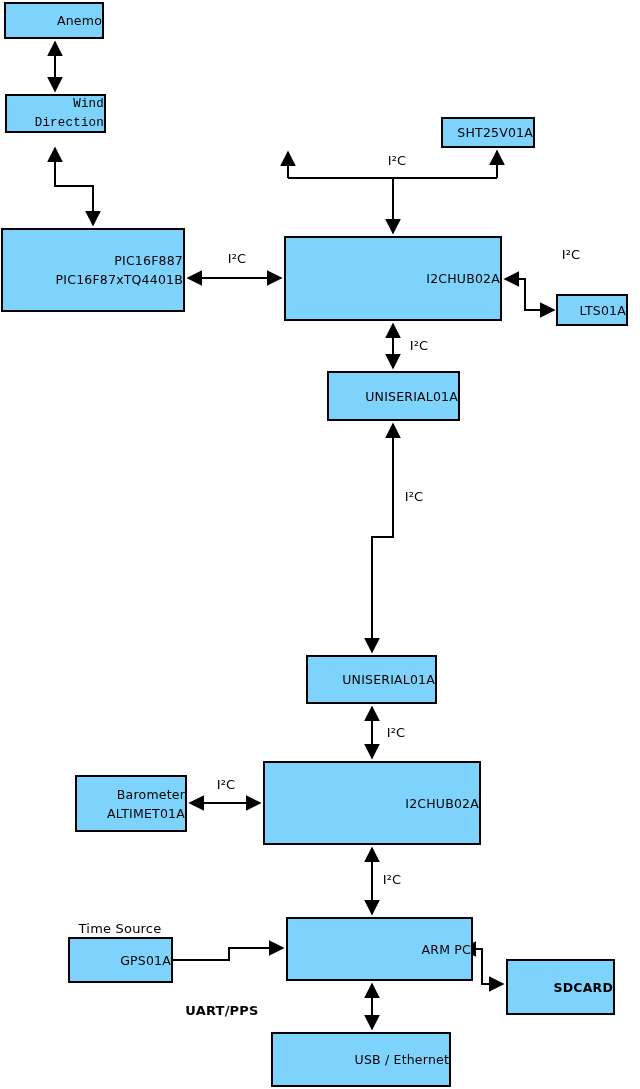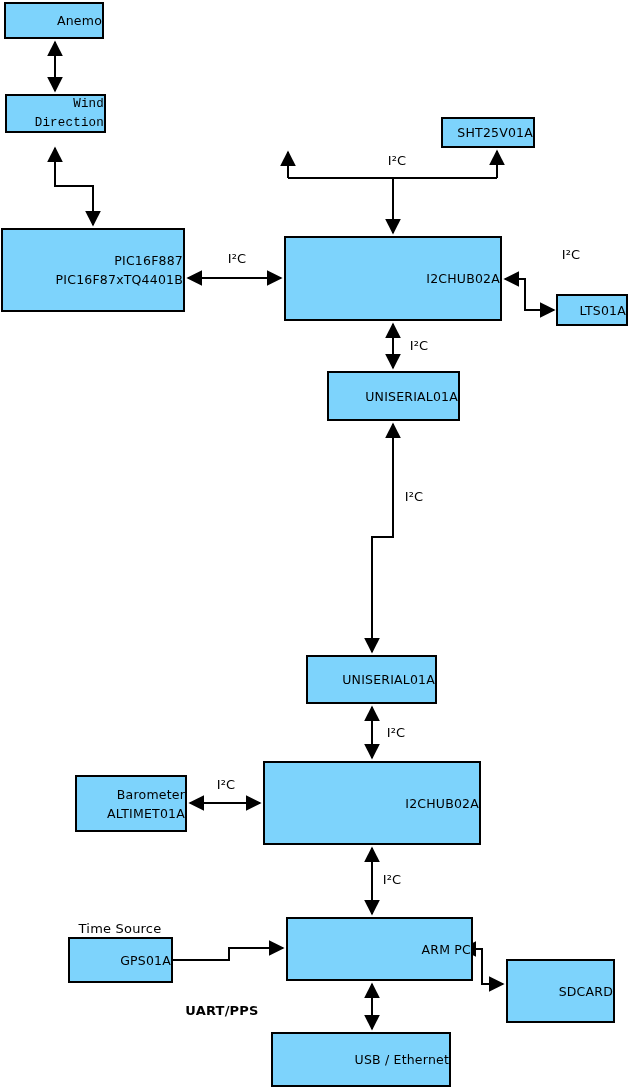--- a/index.html
+++ b/index.html
@@ -117,21 +117,21 @@
   </div>
 
   <div class="node" style="left:286px; top:917px; width:187px; height:64px;">
     <span>ARM PC</span>
   </div>
 
   <div class="node" style="left:68px; top:937px; width:105px; height:46px;">
     <span>GPS01A</span>
   </div>
 
-  <div class="node" style="left:506px; top:959px; width:109px; height:64px;">
+  <div class="node" style="left:506px; top:959px; width:109px; height:56px;font-weight:bold;">
     <span>SDCARD</span>
   </div>
 
   <div class="node" style="left:271px; top:1032px; width:180px; height:55px;">
     <span>USB / Ethernet</span>
   </div>
 
   <div class="edge-label" style="left:397px; top:160px;">I²C</div>
   <div class="edge-label" style="left:237px; top:258px;">I²C</div>
   <div class="edge-label" style="left:571px; top:254px;">I²C</div>

